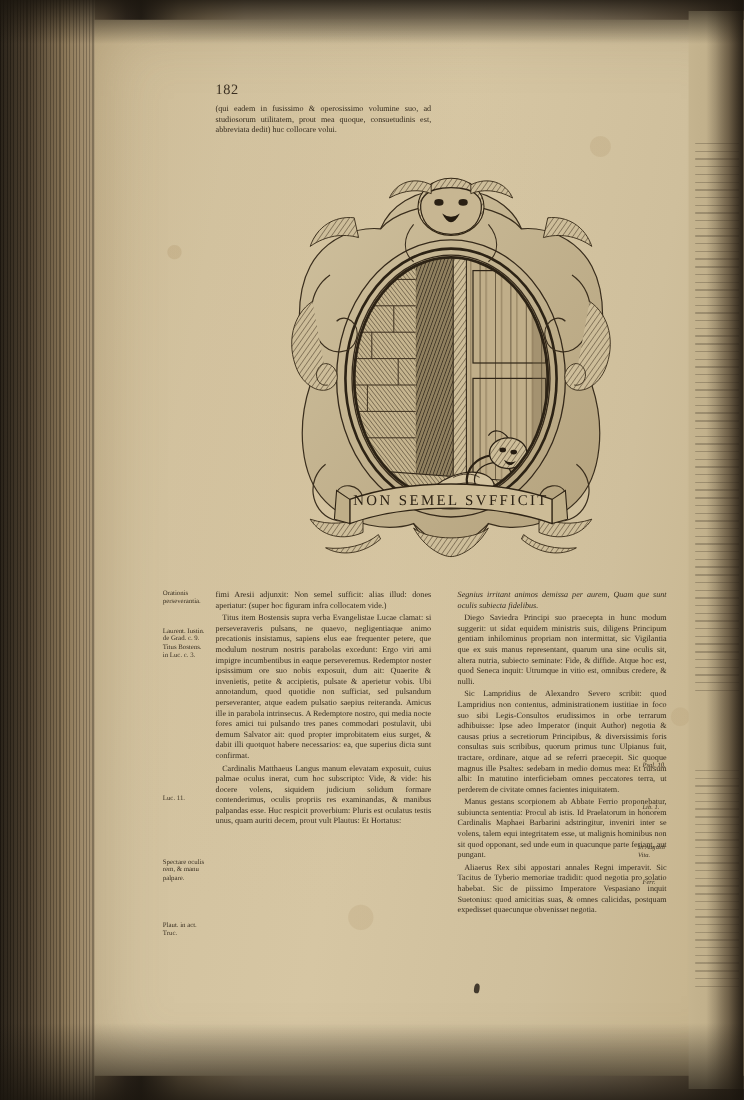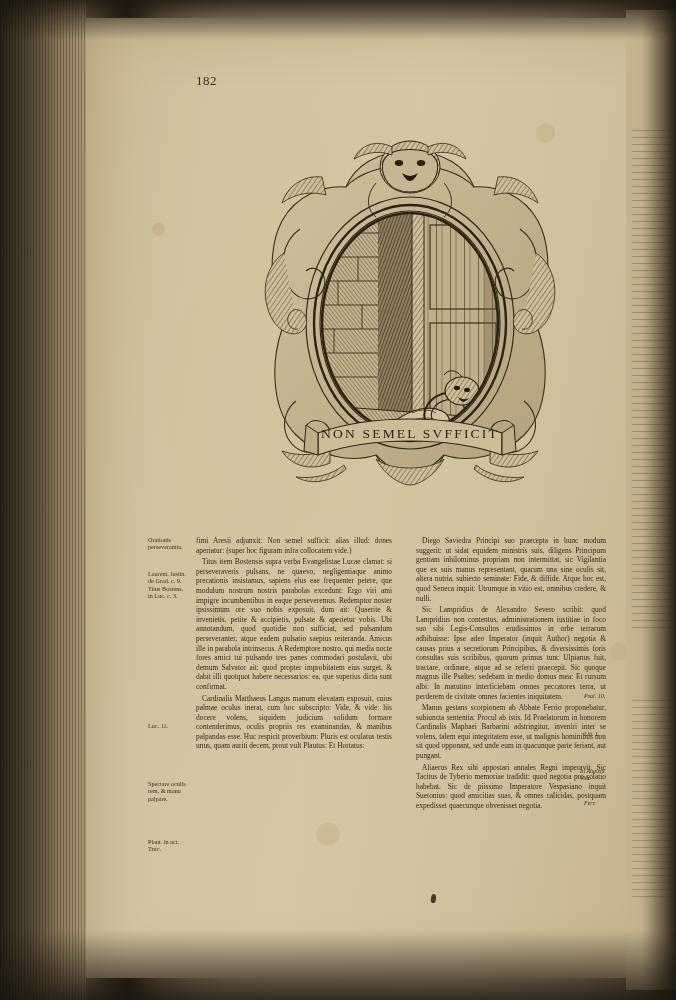--- a/index.html
+++ b/index.html
@@ -88,21 +88,21 @@
   }
   .col p{margin:0 0 2px 0;text-indent:6px;}
   .col p.noind{text-indent:0;}
   .ital{font-style:italic;}
 
   #topleft{left:110px;top:76px;width:196px;}
   #topright{left:330px;top:76px;width:190px;}
 
   
   #plate{
-    position:absolute;left:140px;top:115px;width:368px;height:372px;
+    position:absolute;left:140px;top:136px;width:368px;height:372px;
   }
   #plate svg{display:block;}
 
   
   #lowerleft{left:110px;top:518px;width:196px;}
   #lowerright{left:330px;top:518px;width:190px;}
 
   .marginal{
     position:absolute;font-size:6.2px;line-height:7.4px;color:#3a3022;
     width:40px;font-family:"Liberation Serif", serif;
@@ -126,20 +126,23 @@
 
 <div id="page">
 
   <div class="gutter"></div>
 
   <div id="leaf">
     <div class="foxing"></div>
 
     <div class="folio">182</div>
 
+    <div class="col" id="topleft">
+      <p class="noind">(qui eadem in fusissimo &amp; operosissimo volumine suo, ad studiosorum utilitatem, prout mea quoque, consuetudinis est, abbreviata dedit) huc collocare volui.</p>
+    </div>
 
 
     <div id="plate">
       <svg width="368" height="372" viewBox="0 0 368 372" xmlns="http://www.w3.org/2000/svg">
         <defs>
           <linearGradient id="stone" x1="0" y1="0" x2="1" y2="1">
             <stop offset="0" stop-color="#cfc09d"></stop>
             <stop offset="1" stop-color="#b3a17c"></stop>
           </linearGradient>
           <pattern id="hatch" width="4" height="4" patternUnits="userSpaceOnUse" patternTransform="rotate(35)">
@@ -288,20 +291,21 @@
       </svg>
     </div>
 
     <div class="col" id="lowerleft">
       <p class="noind">fimi Aresii adjunxit: Non semel sufficit: alias illud: dones aperiatur: (super hoc figuram infra collocatem vide.)</p>
       <p>Titus item Bostensis supra verba Evangelistae Lucae clamat: si perseveraveris pulsans, ne quaevo, negligentiaque animo precationis insistamus, sapiens elus eae frequenter petere, que modulum nostrum nostris parabolas excedunt: Ergo viri ami impigre incumbentibus in eaque perseveremus. Redemptor noster ipsissimum ore suo nobis exposuit, dum ait: Quaerite &amp; invenietis, petite &amp; accipietis, pulsate &amp; aperietur vobis. Ubi annotandum, quod quotidie non sufficiat, sed pulsandum perseveranter, atque eadem pulsatio saepius reiteranda. Amicus ille in parabola intrinsecus. A Redemptore nostro, qui media nocte fores amici tui pulsando tres panes commodari postulavit, ubi demum Salvator ait: quod propter improbitatem eius surget, &amp; dabit illi quotquot habere necessarios: ea, que superius dicta sunt confirmat.</p>
       <p>Cardinalis Matthaeus Langus manum elevatam exposuit, cuius palmae oculus inerat, cum hoc subscripto: Vide, &amp; vide: his docere volens, siquidem judicium solidum formare contenderimus, oculis propriis res examinandas, &amp; manibus palpandas esse. Huc respicit proverbium: Pluris est oculatus testis unus, quam auriti decem, prout vult Plautus: Et Hortatus:</p>
     </div>
 
     <div class="col" id="lowerright">
+      <p class="noind ital">Segnius irritant animos demissa per aurem, Quam que sunt oculis subiecta fidelibus.</p>
       <p>Diego Saviedra Principi suo praecepta in hunc modum suggerit: ut sidat equidem ministris suis, diligens Principum gentiam inhilominus propriam non intermittat, sic Vigilantia que ex suis manus representant, quarum una sine oculis sit, altera nutria, subiecto seminate: Fide, &amp; diffide. Atque hoc est, quod Seneca inquit: Utrumque in vitio est, omnibus credere, &amp; nulli.</p>
       <p>Sic Lampridius de Alexandro Severo scribit: quod Lampridius non contentus, administrationem iustitiae in foco suo sibi Legis-Consultos erudissimos in orbe terrarum adhibuisse: Ipse adeo Imperator (inquit Author) negotia &amp; causas prius a secretiorum Principibus, &amp; diversissimis foris consultas suis scribibus, quorum primus tunc Ulpianus fuit, tractare, ordinare, atque ad se referri praecepit. Sic quoque magnus ille Psaltes: sedebam in medio domus mea: Et rursum albi: In matutino interficiebam omnes peccatores terra, ut perderem de civitate omnes facientes iniquitatem.</p>
       <p>Manus gestans scorpionem ab Abbate Ferrio proponebatur, subiuncta sententia: Procul ab istis. Id Praelatorum in honorem Cardinalis Maphaei Barbarini adstringitur, inveniri inter se volens, talem equi integritatem esse, ut malignis hominibus non sit quod opponant, sed unde eum in quacunque parte feriant, aut pungant.</p>
       <p>Aliaerus Rex sibi appostari annales Regni imperavit. Sic Tacitus de Tyberio memoriae tradidit: quod negotia pro solatio habebat. Sic de piissimo Imperatore Vespasiano inquit Suetonius: quod amicitias suas, &amp; omnes calicidas, postquam expedisset quaecunque obvenisset negotia.</p>
     </div>
 
     <div class="marginal" style="left:62px;top:518px;">Orationis perseverantia.</div>
     <div class="marginal" style="left:62px;top:552px;">Laurent. Iustin. de Grad. c. 9. Titus Bostens. in Luc. c. 3.</div>
     <div class="marginal" style="left:62px;top:704px;">Luc. 11.</div>
     <div class="marginal" style="left:62px;top:762px;">Spectare oculis rem, &amp; manu palpare.</div>

